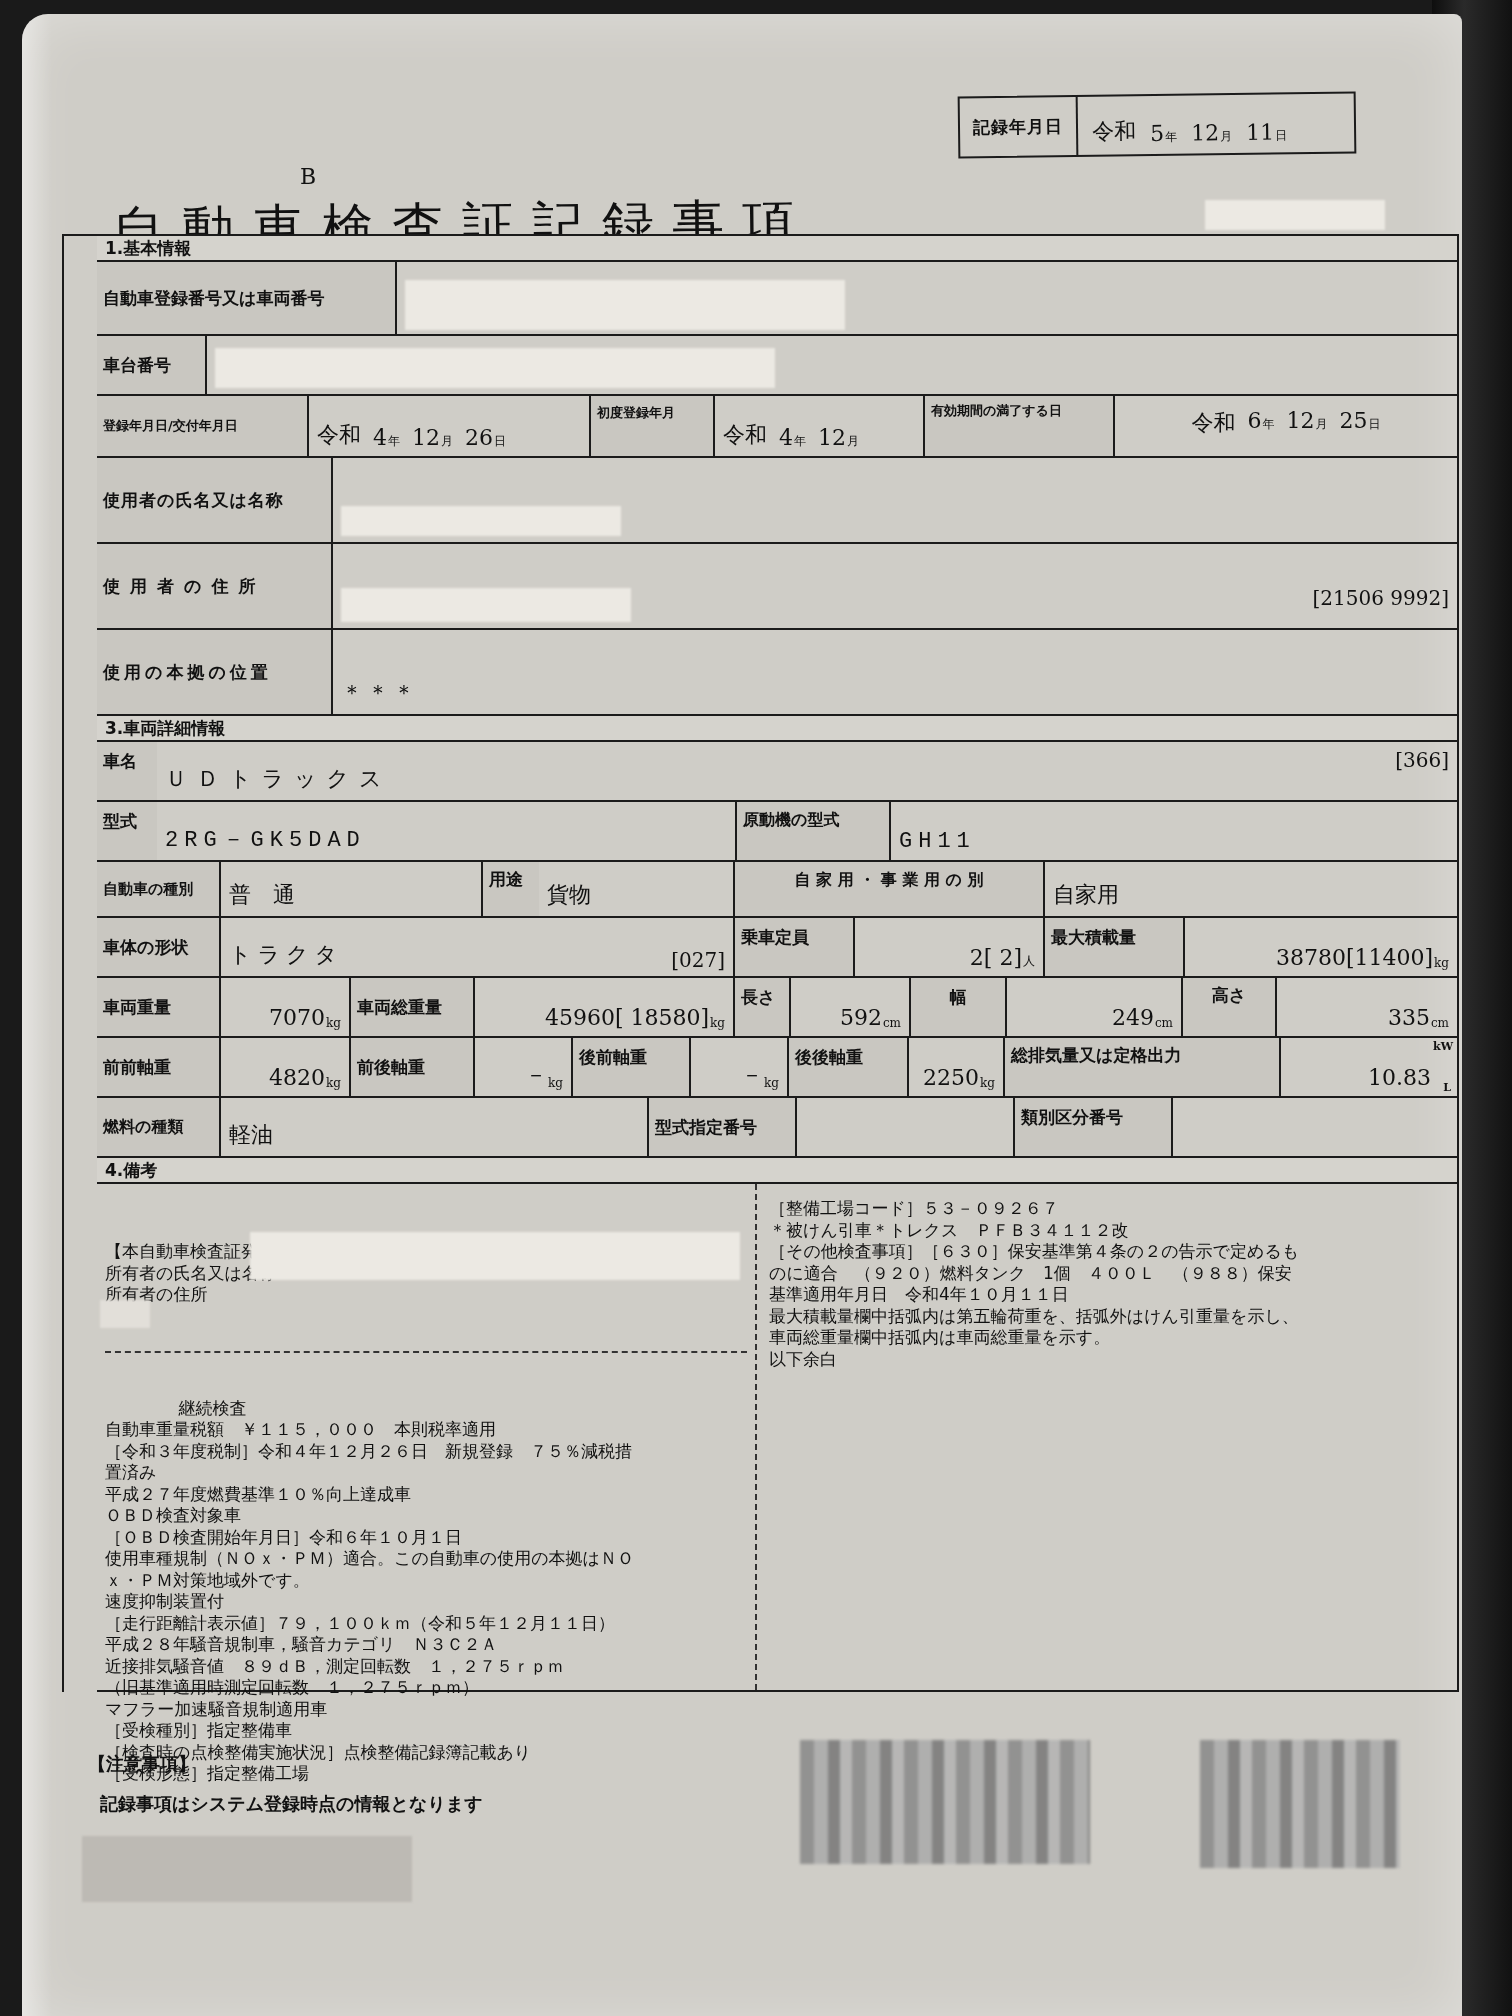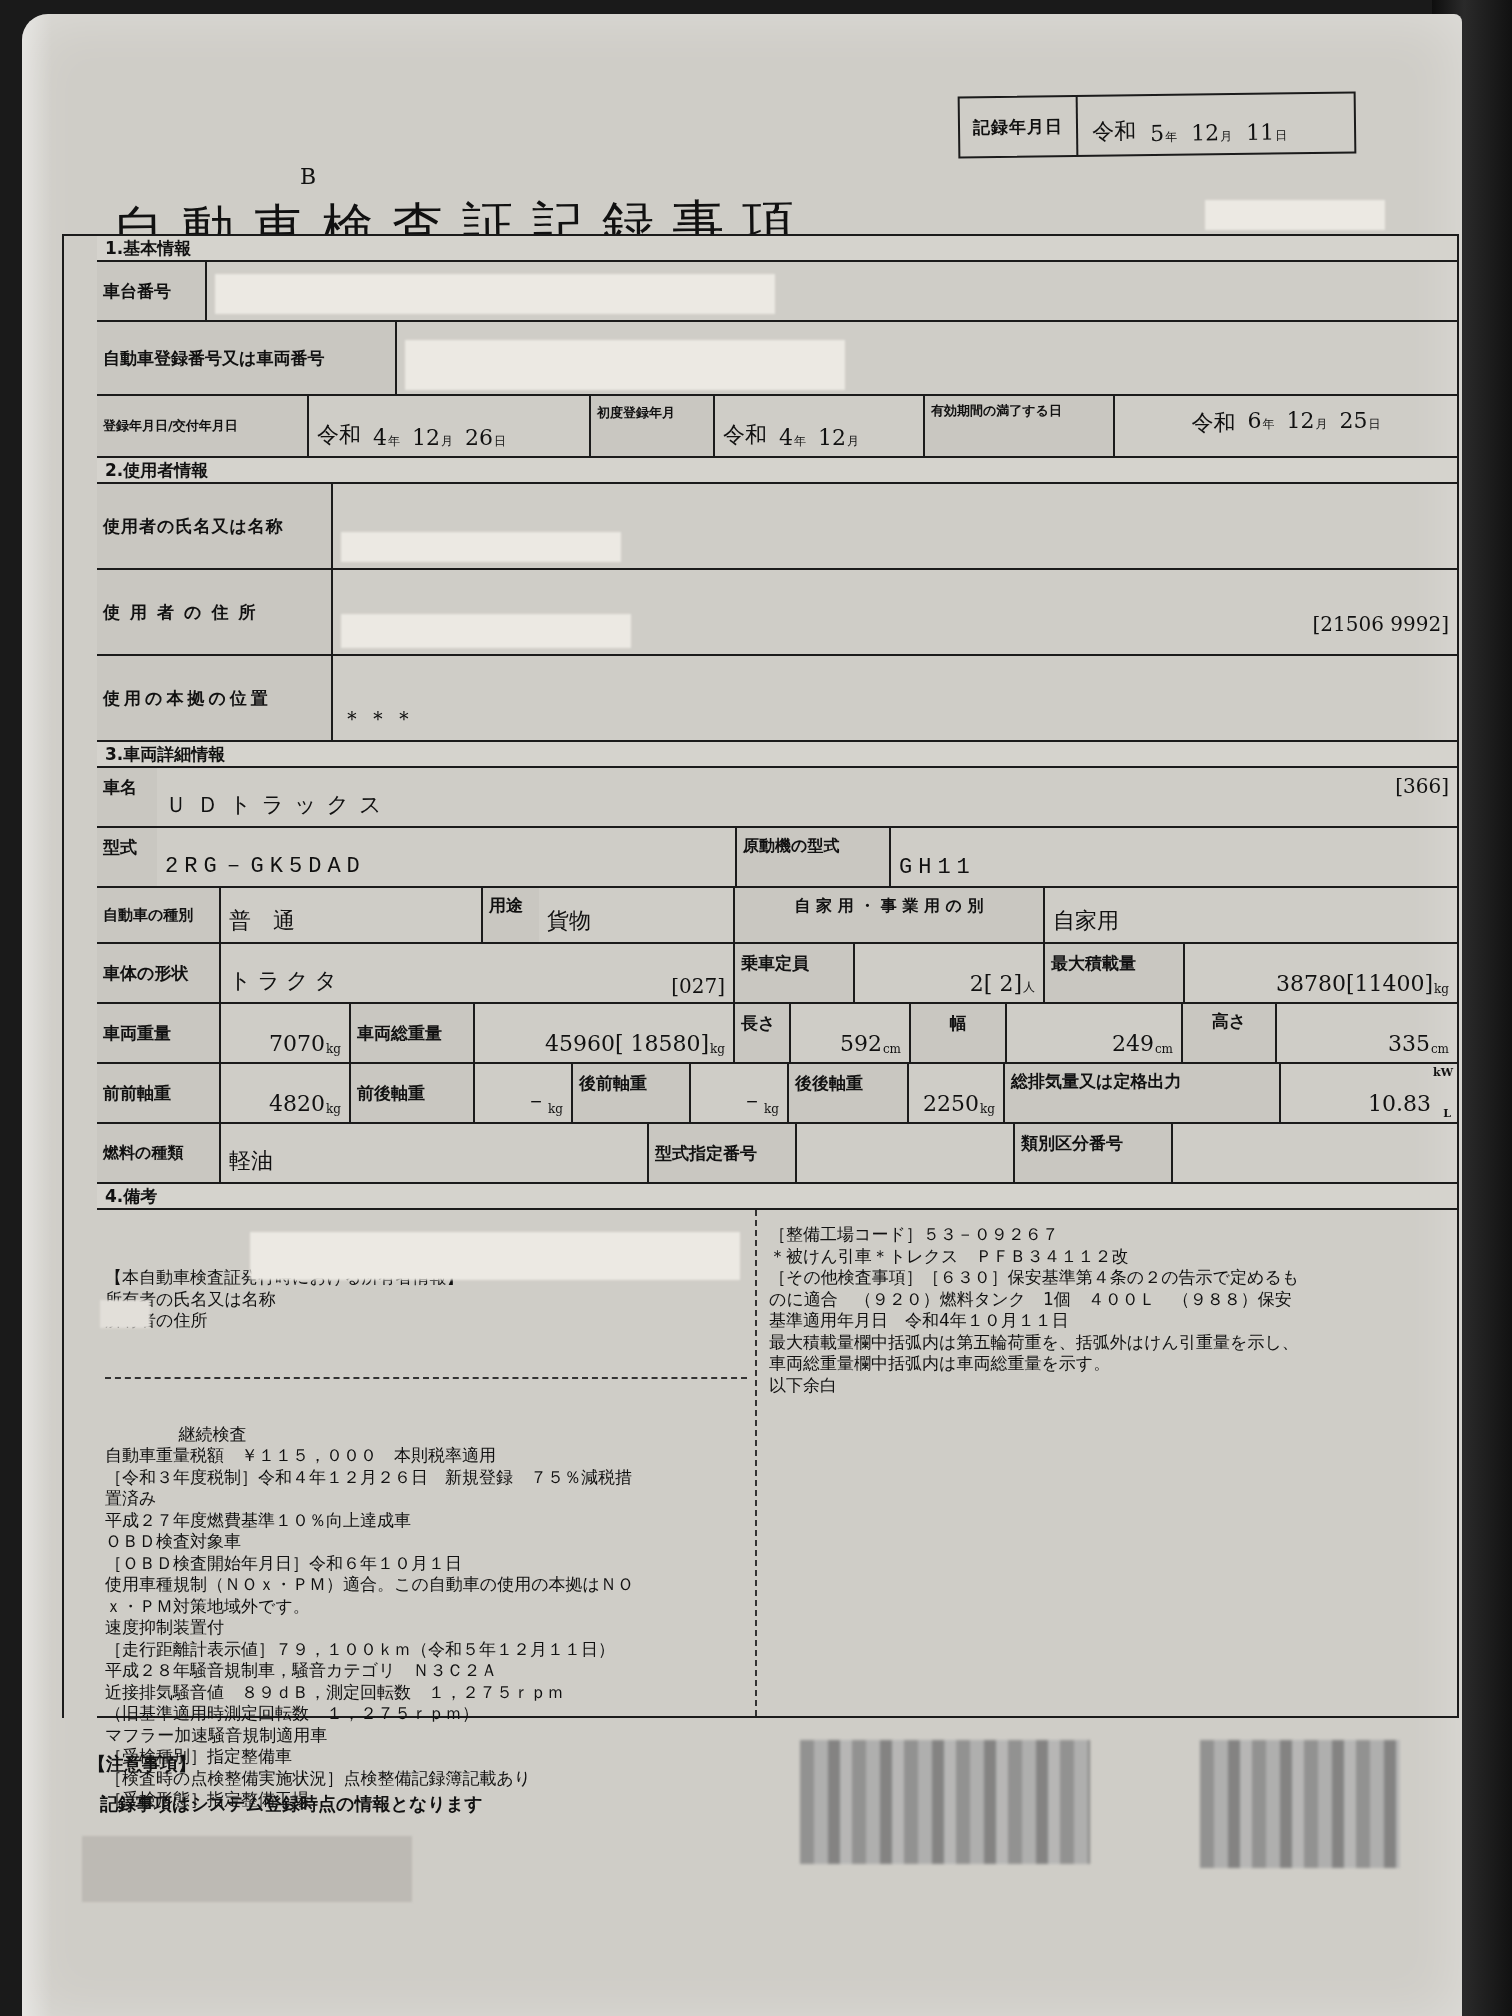--- a/index.html
+++ b/index.html
@@ -97,30 +97,30 @@
   </div>
 </div>
 <div class="abs redact" style="left:1205px;top:200px;width:180px;height:30px;"></div>
 
 <div class="abs b-mark">B</div>
 <div class="abs title">自動車検査証記録事項</div>
 
 <div class="form">
 
   <div class="sec-head">1.基本情報</div>
-  <div class="row" style="height:58px">
-    <div class="cell lab" style="width:110px">車台番号</div>
-    <div class="cell val" style="flex:1">
-      <div class="redact" style="width:560px;height:40px"></div>
-    </div>
-  </div>
   <div class="row" style="height:72px">
     <div class="cell lab" style="width:300px">自動車登録番号又は車両番号</div>
     <div class="cell val" style="flex:1">
       <div class="redact" style="width:440px;height:50px;margin-bottom:-2px"></div>
+    </div>
+  </div>
+  <div class="row" style="height:58px">
+    <div class="cell lab" style="width:110px">車台番号</div>
+    <div class="cell val" style="flex:1">
+      <div class="redact" style="width:560px;height:40px"></div>
     </div>
   </div>
   <div class="row" style="height:60px">
     <div class="cell lab" style="width:212px;font-size:13px">登録年月日/交付年月日</div>
     <div class="cell val" style="width:282px;gap:12px">
       <span>令和</span>
       <span><span>4</span><span class="small-unit">年</span></span>
       <span><span>12</span><span class="small-unit">月</span></span>
       <span><span>26</span><span class="small-unit">日</span></span>
     </div>
@@ -132,21 +132,20 @@
     </div>
     <div class="cell lab" style="width:190px;font-size:13px;align-items:flex-start;padding-top:6px">有効期間の満了する日</div>
     <div class="cell val" style="flex:1;gap:12px;align-items:flex-start;padding-top:12px;justify-content:center">
       <span>令和</span>
       <span><span>6</span><span class="small-unit">年</span></span>
       <span><span>12</span><span class="small-unit">月</span></span>
       <span><span>25</span><span class="small-unit">日</span></span>
     </div>
   </div>
 
-  <div class="sec-head">2.使用者情報</div>
   <div class="row" style="height:84px">
     <div class="cell lab" style="width:236px;letter-spacing:1px">使用者の氏名又は名称</div>
     <div class="cell val" style="flex:1">
       <div class="redact" style="width:280px;height:30px"></div>
     </div>
   </div>
   <div class="row" style="height:84px">
     <div class="cell lab" style="width:236px;letter-spacing:10px">使用者の住所</div>
     <div class="cell val" style="flex:1">
       <div class="redact" style="width:290px;height:34px"></div>

